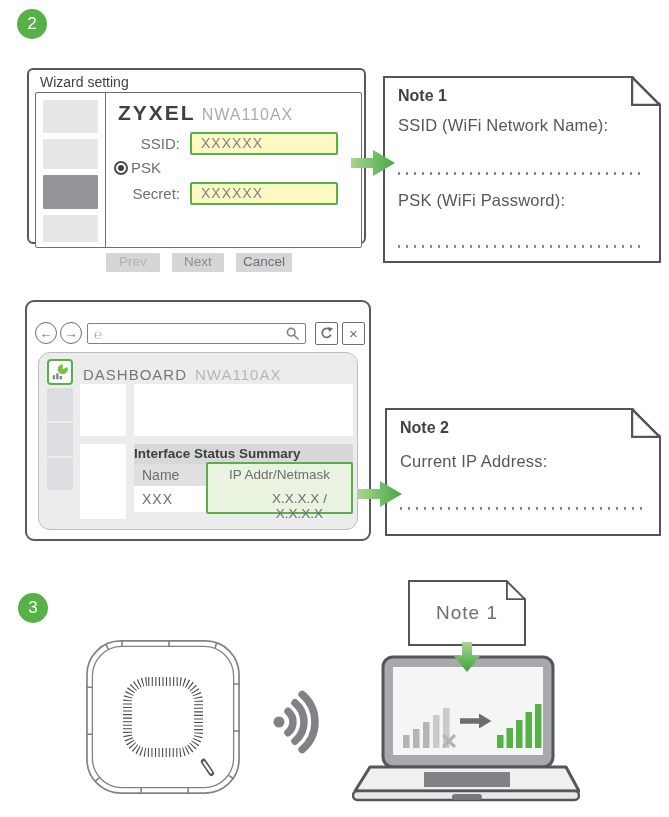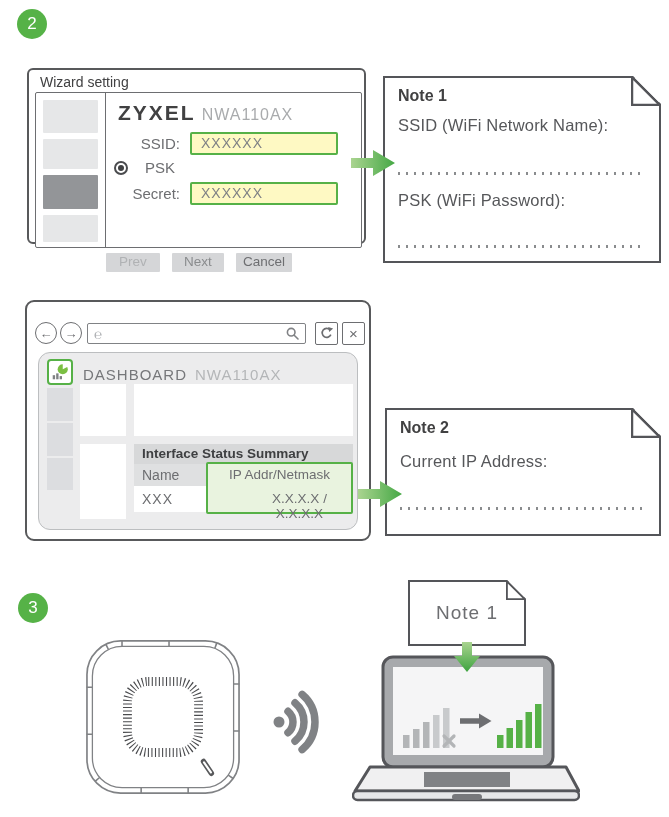--- a/index.html
+++ b/index.html
@@ -21,21 +21,21 @@
   .wz-block { width:100%; border-radius:1px; background:#e6e7e8; margin-bottom:6px; }
   .wz-block.b1{height:33px;} .wz-block.b2{height:30px;} .wz-block.b3{height:34px;background:#939598;} .wz-block.b4{height:27px;}
   .wz-main { position:absolute; left:70px; top:0; right:0; bottom:0; }
   .wz-logo { position:absolute; left:12px; top:8px; }
   .wz-brand { font-size:21px; font-weight:bold; letter-spacing:2px; color:#414142;text-align:center; }
   .wz-model { font-size:16px; color:#a9abad; letter-spacing:1px; margin-left:6px; }
   .wz-label { position:absolute; width:74px; text-align:right; font-size:15px; color:#6d6e71; }
   .wz-input { position:absolute; left:84px; width:148px; height:23px; background:#fef9c3;
               border:2px solid #56b147; border-radius:2px; font-size:14px; color:#808285;
               letter-spacing:1px; line-height:19px; padding-left:9px; }
-  .wz-psk { position:absolute; left:8px; top:66px; display:flex; align-items:center; gap:17px; }
+  .wz-psk { position:absolute; left:8px; top:66px; display:flex; align-items:center; gap:3px; }
   .radio { width:14px; height:14px; border:2px solid #4a4b4e; border-radius:50%;
            display:flex; align-items:center; justify-content:center; }
   .radio i { width:6px; height:6px; border-radius:50%; background:#3f4042; }
   .wz-btns { position:absolute; top:183px; left:0; width:100%; height:19px;padding-left:48px; }
   .wz-btn { position:absolute; height:19px; background:#d5d6d8; border-radius:1px;
             font-size:13.5px; text-align:center; line-height:18px; }
 
   
   .note { background:#fff; border:2.5px solid #545559;
           clip-path:polygon(0 0, calc(100% - 28px) 0, 100% 28px, 100% 100%, 0 100%); }
@@ -60,21 +60,21 @@
              border-radius:2px; color:#6d6e71; display:flex; align-items:center; justify-content:center; font-size:15px; }
   .panel { position:absolute; left:11px; top:50px; width:320px; height:178px; background:#ececed;
            border:1.5px solid #bcbec0; border-radius:12px; }
   .dash-icon { position:absolute; left:8px; top:6px; width:26px; height:26px; background:#fff;
                border:2px solid #56b147; border-radius:4px; display:flex; align-items:center; justify-content:center; }
   .dash-heading { position:absolute; left:44px; top:13px; font-size:15px; letter-spacing:1px; color:#76777a; }
   .dash-model { color:#b4b6b8; margin-left:8px; }
   .strip-block { position:absolute; left:8px; width:26px; background:#dcdde0; }
   .white-box { position:absolute; background:#fff; }
   .sum-bar { position:absolute; left:95px; top:91px; width:219px; height:20px; background:#d7d8d9;
-             font-size:13.5px; font-weight:bold; color:#3f4042; line-height:20px; padding-left:8px; }
+             font-size:13.5px; font-weight:bold; color:#3f4042; line-height:20px; }
   .cell-name-h { position:absolute; left:95px; top:111px; width:72px; height:22px; background:#dfe0e1;
                  font-size:14px; color:#6d6e71; line-height:22px; padding-left:8px; }
   .cell-name-v { position:absolute; left:95px; top:133px; width:72px; height:26px; background:#fff;
                  font-size:14px; color:#6d6e71; letter-spacing:1px; line-height:26px; padding-left:8px; }
   .green-box { position:absolute; left:167px; top:109px; width:147px; height:52px;
                border:2.5px solid #56b147; background:#e9f3df; border-radius:2px; }
   .green-box .h { position:absolute; left:0; top:3px; width:100%; text-align:center; font-size:13.5px; color:#6d6e71; }
   .green-box .v { position:absolute; left:0; top:27px; width:100%; text-align:center; font-size:13.5px; color:#6d6e71;padding-left:40px; }
 
   .note-small-title { position:absolute; left:0; top:0; width:100%; height:100%;

